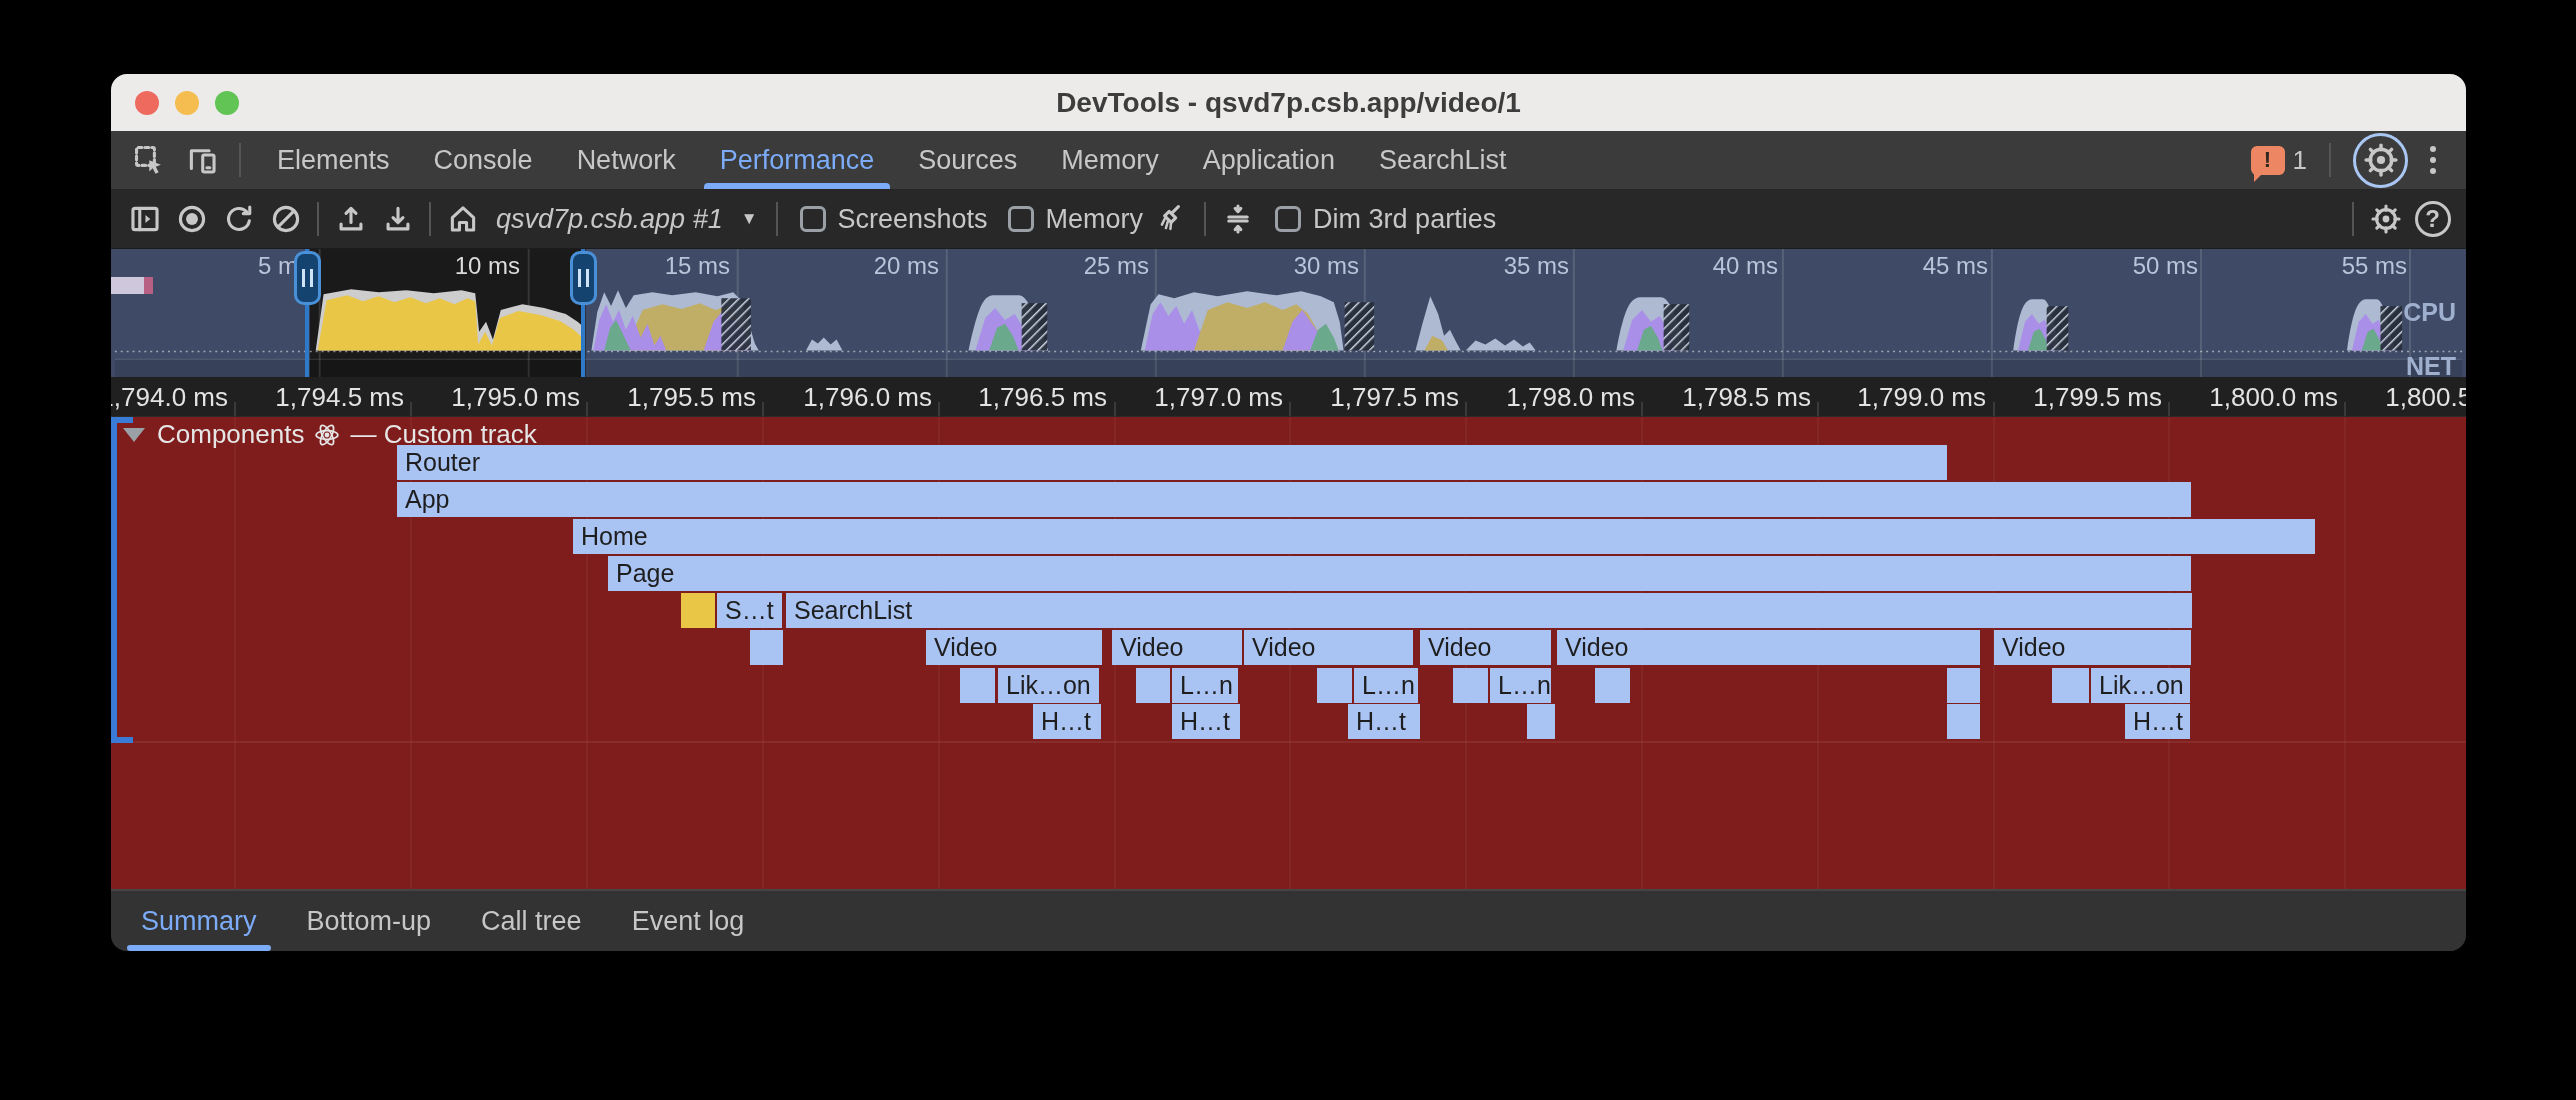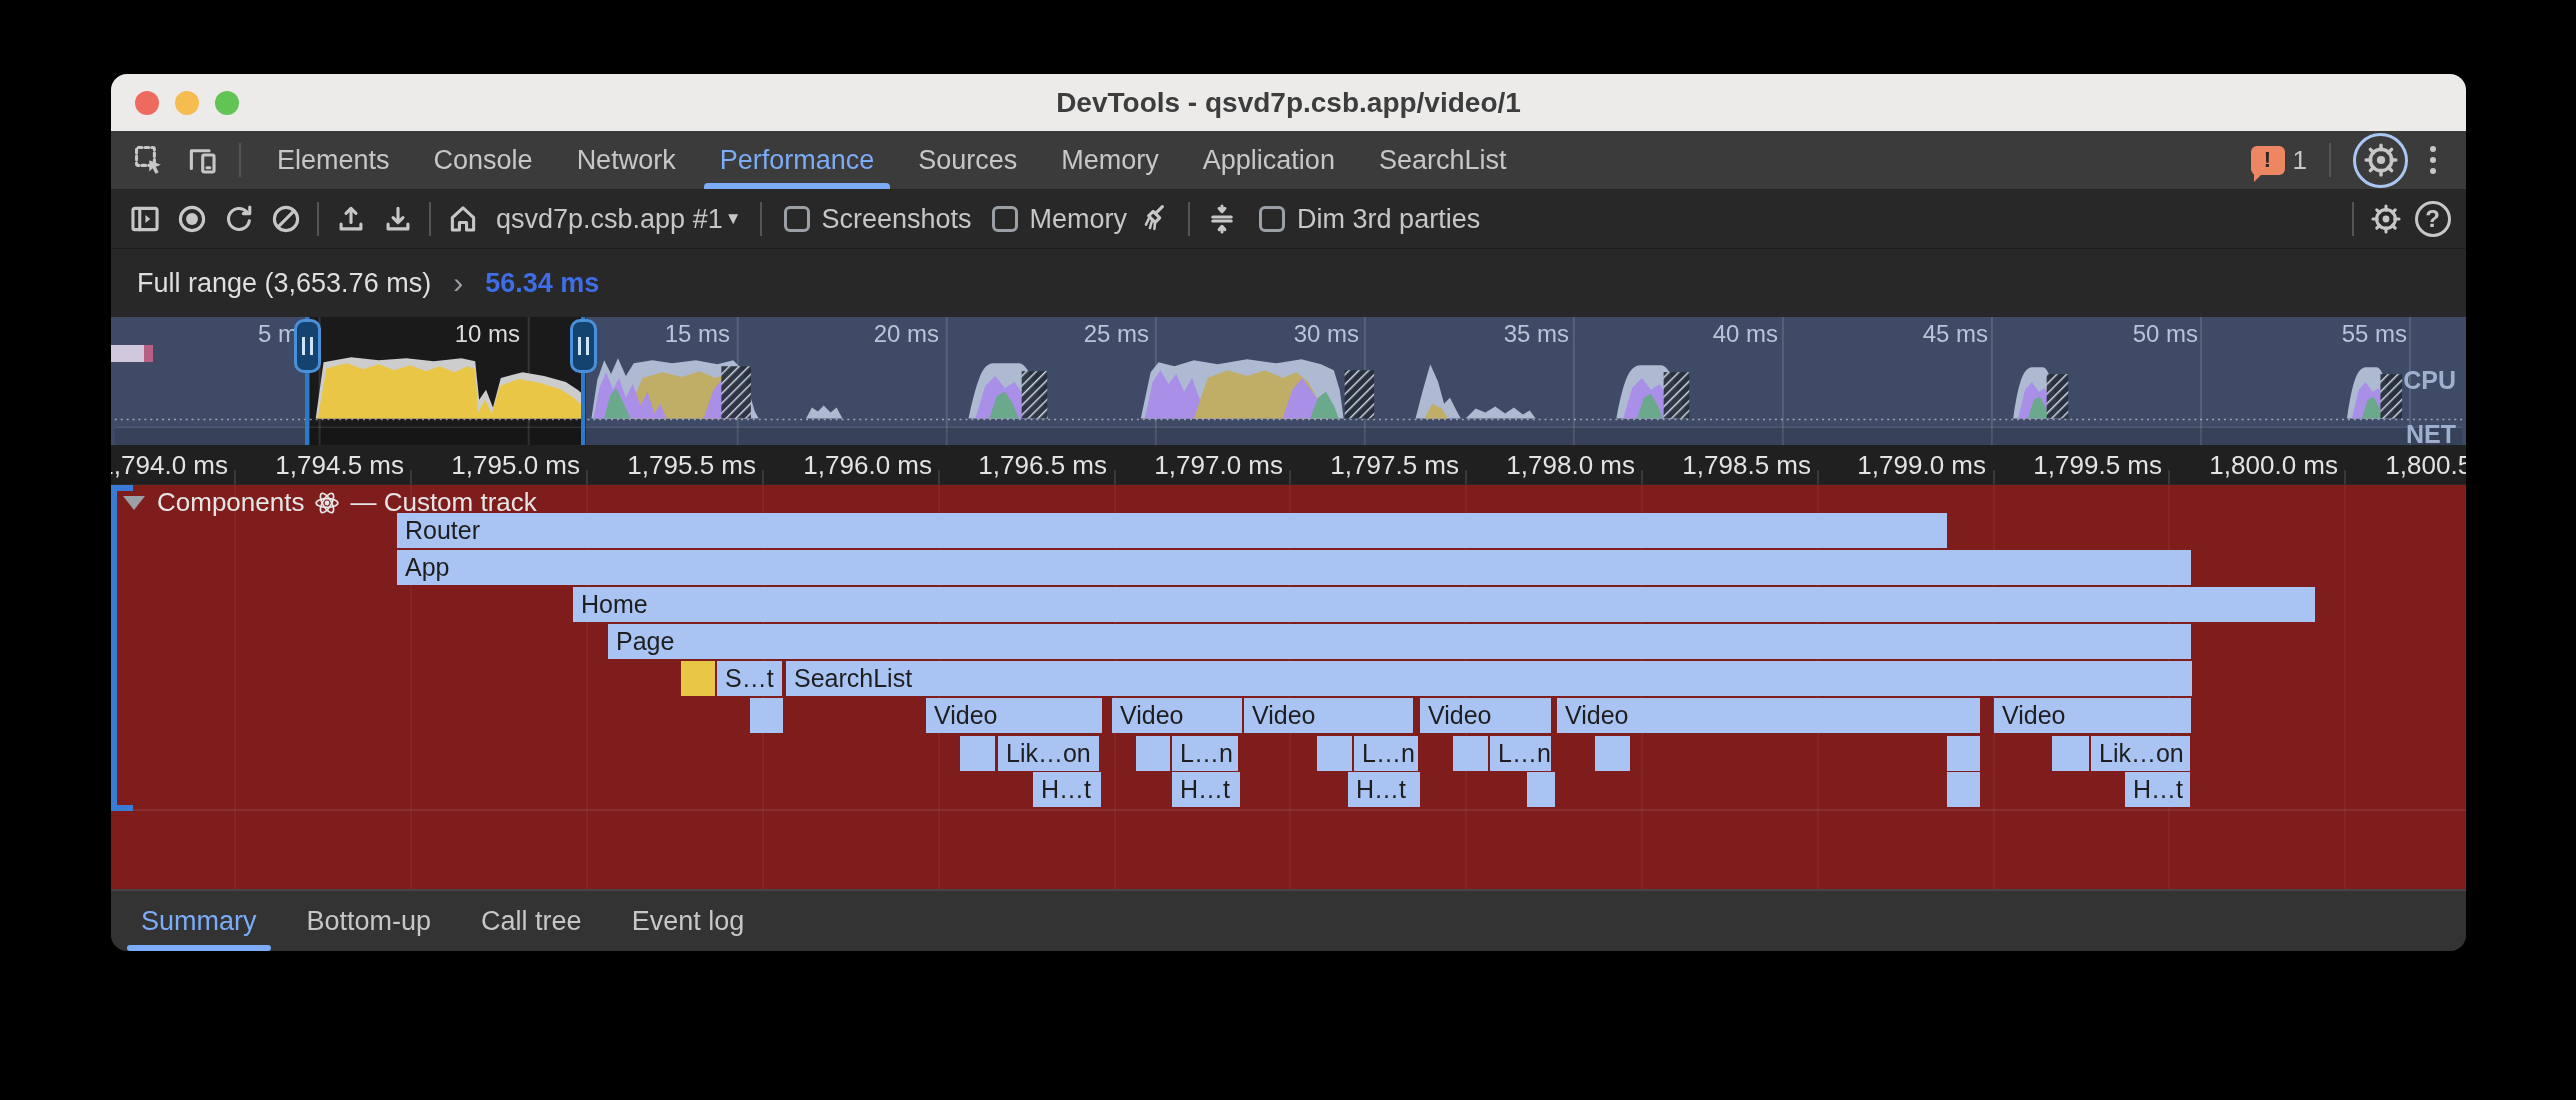--- a/index.html
+++ b/index.html
@@ -31,21 +31,21 @@
   .err-icon::after{content:"";position:absolute;left:3px;bottom:-7px;border:5px solid transparent;border-top-color:#ed8663;border-left-color:#ed8663;}
   .err-count{font-size:26px;color:#c7c7c7;}
   .gear-ring{width:55px;height:55px;border-radius:50%;border:3px solid #a9c7f2;display:flex;align-items:center;justify-content:center;}
   .kebab{display:flex;flex-direction:column;gap:5px;padding:0 8px;}
   .kebab i{width:6px;height:6px;border-radius:50%;background:#c7c7c7;}
 
   
   .toolbar{height:59px;background:#282828;display:flex;align-items:center;padding:0 10px;flex:none;border-bottom:1px solid #1c1c1c;}
   .tool-label{font-size:27px;color:#c7c7c7;margin:0 6px 0 4px;white-space:nowrap;}
   .cbx{width:26px;height:26px;border:3px solid #9aa0a6;border-radius:6px;margin:0 8px 0 14px;flex:none;}
-  .select{display:flex;align-items:center;gap:2px;padding:0 10px;}
+  .select{display:flex;align-items:center;gap:18px;padding:0 10px;font-style:italic;}
   .select .val{font-size:27px;color:#c7c7c7;white-space:nowrap;}
   .select .arrow{font-size:17px;color:#c7c7c7;}
   .tool-right{margin-left:auto;display:flex;align-items:center;}
   .help-circle{width:36px;height:36px;border:3px solid #c7c7c7;border-radius:50%;color:#c7c7c7;font-size:24px;font-weight:bold;
                display:flex;align-items:center;justify-content:center;}
 
   
   .crumbs{height:68px;background:#282828;display:flex;align-items:center;padding:0 26px;gap:22px;flex:none;font-size:27px;}
   .crumb-full{color:#dfdfdf;}
   .crumb-sep{color:#9aa0a6;font-size:30px;}
@@ -233,25 +233,20 @@
             <circle cx="12" cy="12" r="2.4" fill="#c7c7c7" stroke="none"></circle>
             <path d="M12 2.8v3 M12 18.2v3 M2.8 12h3 M18.2 12h3 M5.5 5.5l2 2 M16.5 16.5l2 2 M18.5 5.5l-2 2 M7.5 16.5l-2 2"></path>
           </svg>
         </div>
         <div class="icon-btn">
           <div class="help-circle">?</div>
         </div>
       </div>
     </div>
 
-    <div class="crumbs">
-      <span class="crumb-full">Full range (3,653.76 ms)</span>
-      <span class="crumb-sep">›</span>
-      <span class="crumb-sel">56.34 ms</span>
-    </div>
 
     <div class="minimap">
       <svg id="mmsvg" width="2355" height="128" viewBox="0 0 2384 130">
           <defs>
             <pattern id="hatch" width="7" height="7" patternUnits="userSpaceOnUse" patternTransform="rotate(45)">
               <rect width="7" height="7" fill="rgba(38,44,58,0.92)"></rect>
               <line x1="0" y1="0" x2="0" y2="7" stroke="#ccd4e2" stroke-width="3"></line>
             </pattern>
           </defs>
           <rect x="198" y="0" width="280" height="130" fill="#1a1a1a"></rect>

